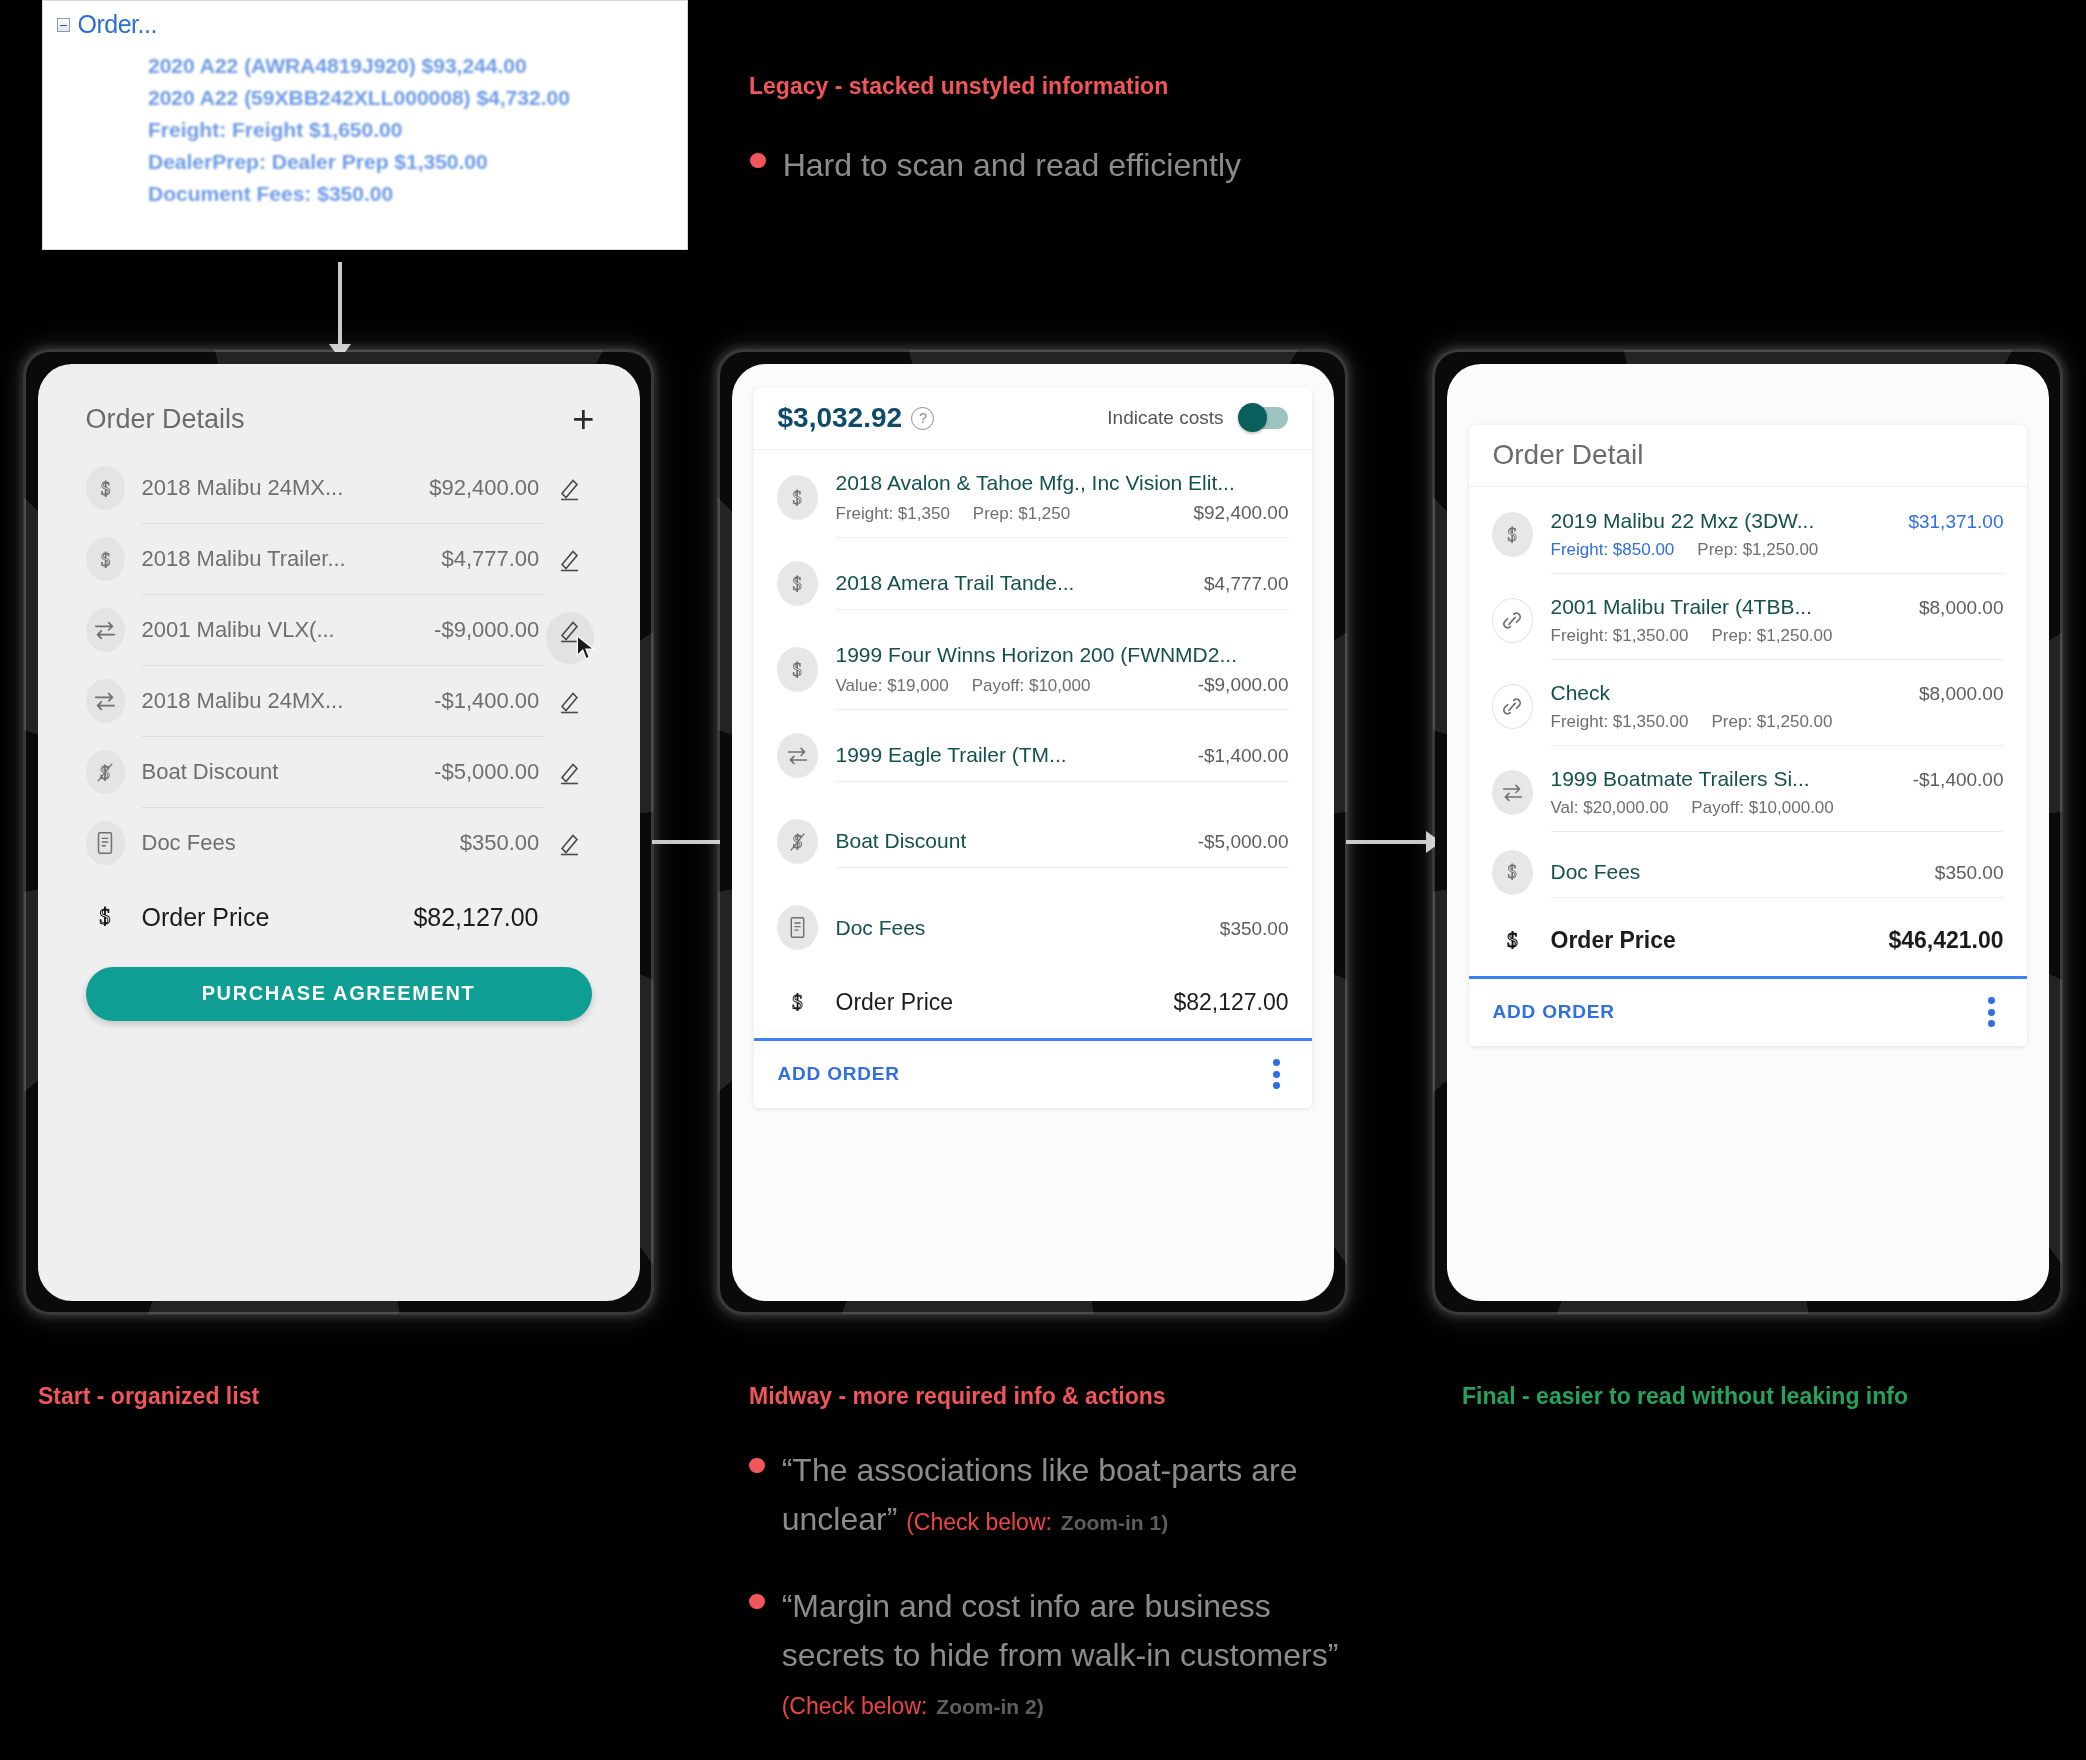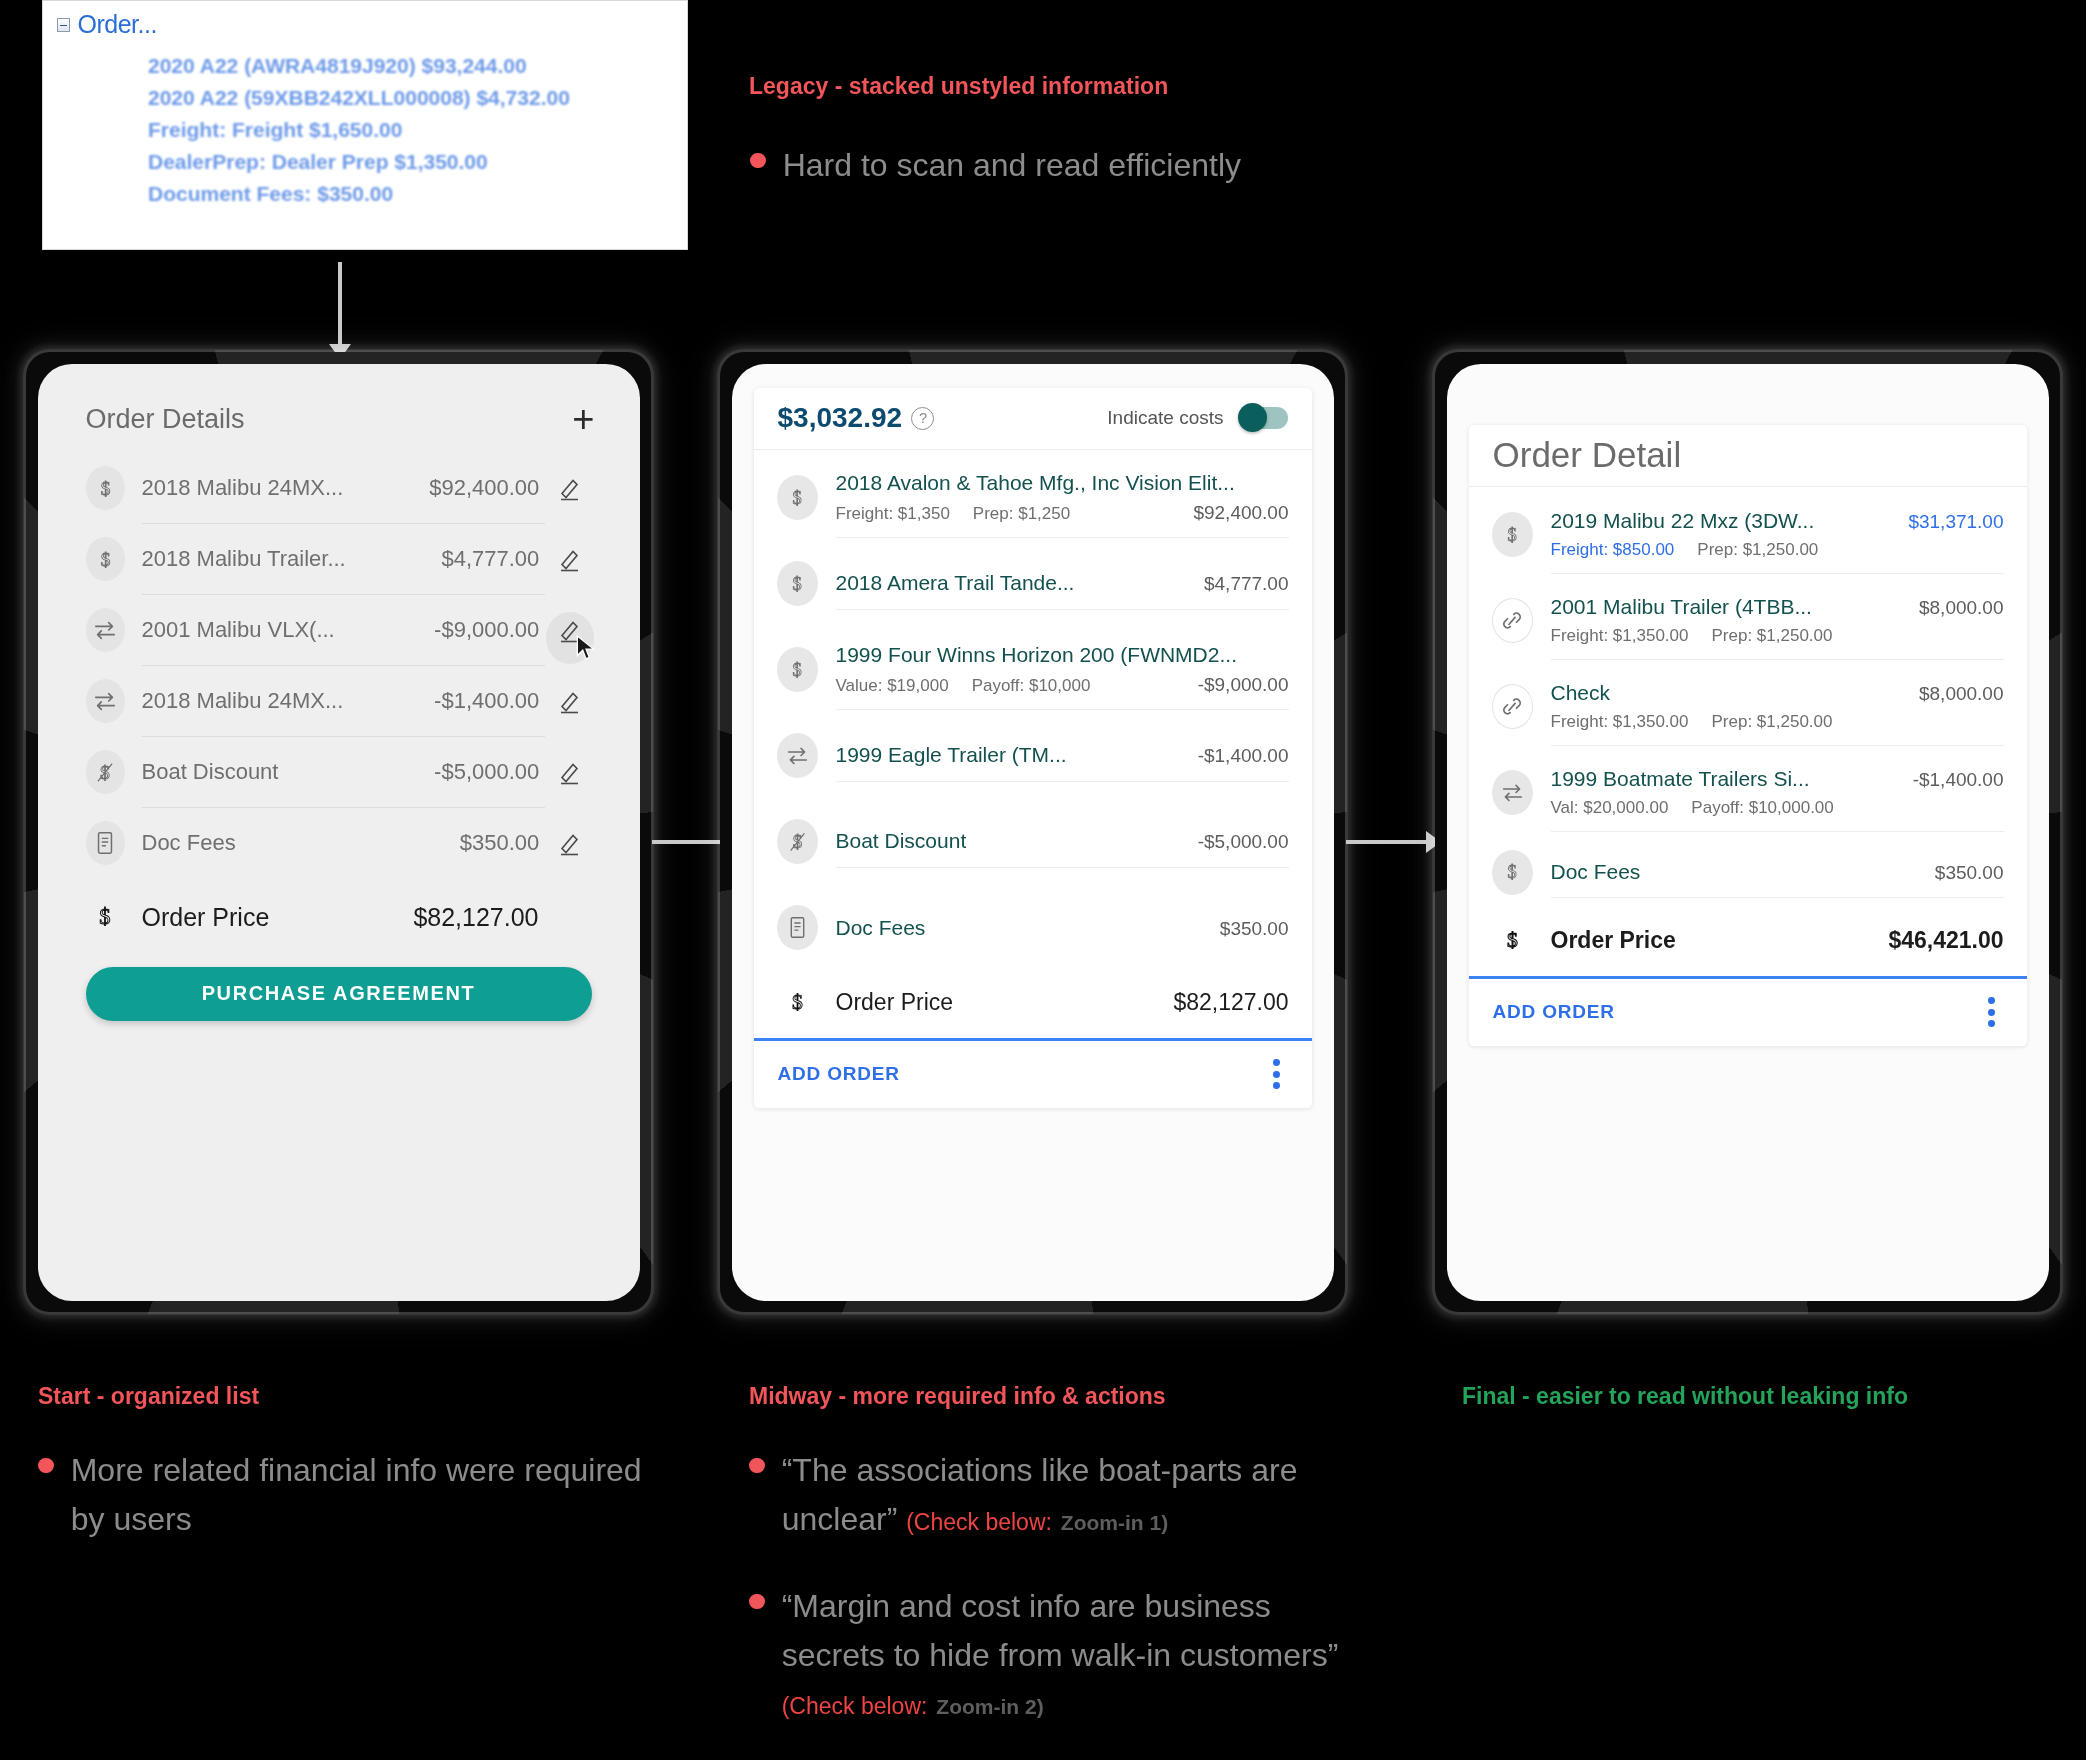--- a/index.html
+++ b/index.html
@@ -177,21 +177,21 @@
   }
   .toggle .knob {
     position:absolute; left:-3.1px; top:-3.7px;
     width:29px; height:29px; border-radius:50%;
     background:#0a5f5c; box-shadow:0 1.6px 3.1px rgba(0,0,0,0.28);
   }
   .card-title-only {
     padding: 0 24px; height:62px; display:flex; align-items:center;
     border-bottom:1px solid #ececec;
   }
-  .card-title-only span { font-size:35px; color:#6b6b6b; }
+  .card-title-only span { font-size:28px; color:#6b6b6b; }
 
   .b-list { padding: 5.2px 23px 0 23px; }
   .b-row { display:flex; align-items:center; min-height:86px; }
   .b-avatar {
     width:41px; height:45px; border-radius:50%;
     background:#e7e7e7; flex:0 0 auto;
     display:flex; align-items:center; justify-content:center;
   }
   .b-avatar.ring { background:#ffffff; border:1px solid #e3e3e3; }
   .b-mid { flex:1 1 auto; margin-left:18px; padding: 13.6px 0 13.6px 0; border-bottom:1px solid #ececec; }
@@ -650,24 +650,20 @@
               <i></i>
               <i></i>
               <i></i>
             </span>
         </div>
       </div>
     </div>
   </div>
 
   <div class="ann-head" style="left:38px; top:1383px;">Start - organized list</div>
-  <div class="bullet-row" style="left:38px; top:1446px;">
-    <span class="bullet-dot"></span>
-    <span class="bullet-text">More related financial info were required by users</span>
-  </div>
 
   <div class="ann-head" style="left:749px; top:1383px;">Midway - more required info &amp; actions</div>
   <div class="bullet-row" style="left:749px; top:1446px;">
     <span class="bullet-dot"></span>
     <span class="bullet-text"><span>“The associations like boat-parts are unclear”</span> <span class="sub">(Check below:</span> <span class="subdim">Zoom-in 1)</span></span>
   </div>
   <div class="bullet-row" style="left:749px; top:1582px;">
     <span class="bullet-dot"></span>
     <span class="bullet-text"><span>“Margin and cost info are business secrets to hide from walk-in customers”</span> <span class="sub">(Check below:</span> <span class="subdim">Zoom-in 2)</span></span>
   </div>

